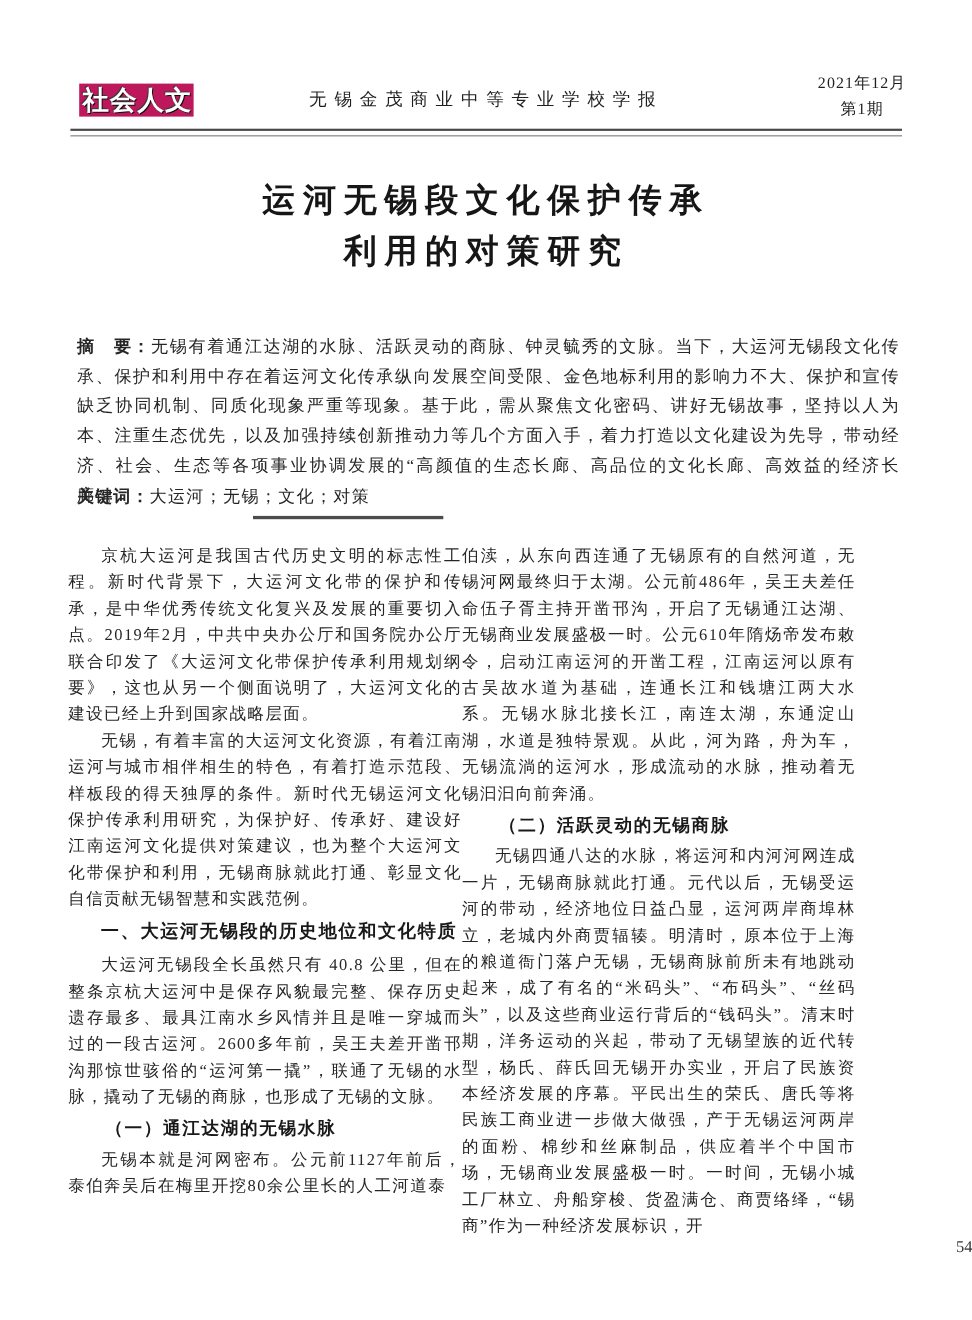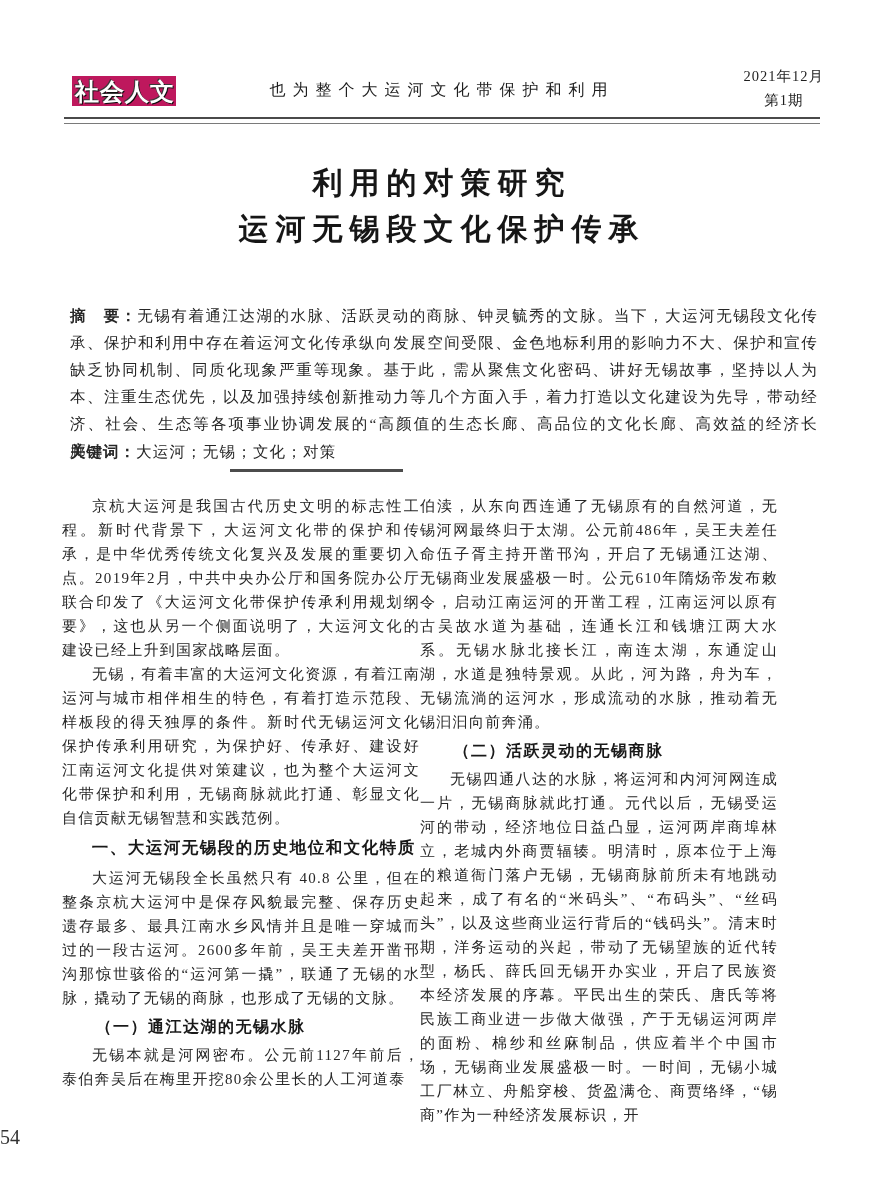--- a/index.html
+++ b/index.html
@@ -101,41 +101,41 @@
   }
   .h-minor{
     font-family:"Liberation Sans","DejaVu Sans",sans-serif;
     font-weight:700;font-size:16px;line-height:28px;
     text-indent:2.1em;text-align:left;
     margin:3px 0 2px 0;color:#191919;letter-spacing:1.5px;
   }
   
   .page-number{
     position:absolute;left:0;right:0;top:1126px;
-    text-align:left;font-size:20px;color:#333;
+    text-align:right;font-size:15px;color:#333;
   }
 </style>
 </head>
 <body>
 
 <div class="page">
 
   <div class="logo">
     <span class="logo-text">社会人文</span>
   </div>
-  <div class="journal-title">也为整个大运河文化带保护和利用</div>
+  <div class="journal-title">无锡金茂商业中等专业学校学报</div>
   <div class="issue-block">
     <div>2021年12月</div>
     <div>第1期</div>
   </div>
   <div class="header-rule"></div>
 
   <div class="article-title">
+    <div>运河无锡段文化保护传承</div>
     <div>利用的对策研究</div>
-    <div>运河无锡段文化保护传承</div>
   </div>
 
   <p class="abstract"><span class="lbl">摘　要：</span><span>无锡有着通江达湖的水脉、活跃灵动的商脉、钟灵毓秀的文脉。当下，大运河无锡段文化传承、保护和利用中存在着运河文化传承纵向发展空间受限、金色地标利用的影响力不大、保护和宣传缺乏协同机制、同质化现象严重等现象。基于此，需从聚焦文化密码、讲好无锡故事，坚持以人为本、注重生态优先，以及加强持续创新推动力等几个方面入手，着力打造以文化建设为先导，带动经济、社会、生态等各项事业协调发展的“高颜值的生态长廊、高品位的文化长廊、高效益的经济长廊”。</span></p>
   <p class="keywords"><span class="lbl">关键词：</span><span>大运河；无锡；文化；对策</span></p>
 
   <div class="section-divider"></div>
 
   <div class="columns">
     <div class="col">
       <p>京杭大运河是我国古代历史文明的标志性工程。新时代背景下，大运河文化带的保护和传承，是中华优秀传统文化复兴及发展的重要切入点。2019年2月，中共中央办公厅和国务院办公厅联合印发了《大运河文化带保护传承利用规划纲要》，这也从另一个侧面说明了，大运河文化的建设已经上升到国家战略层面。</p>

